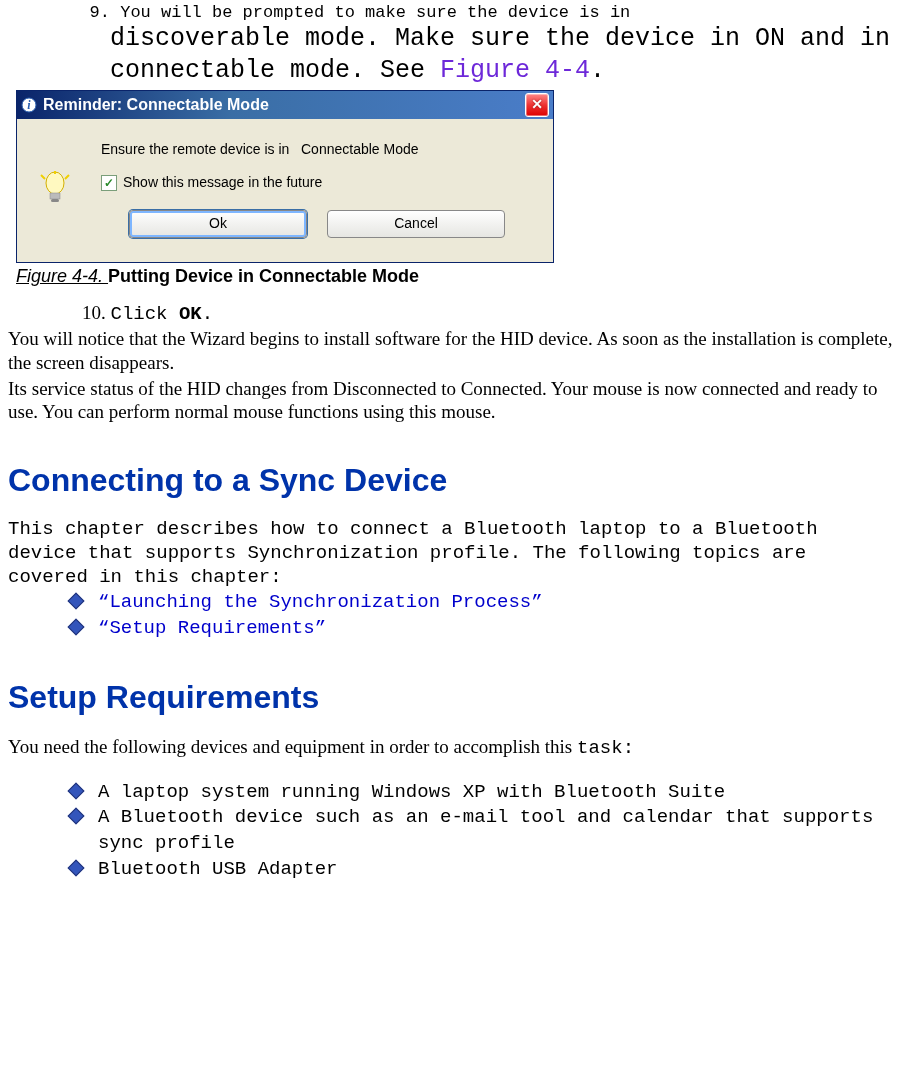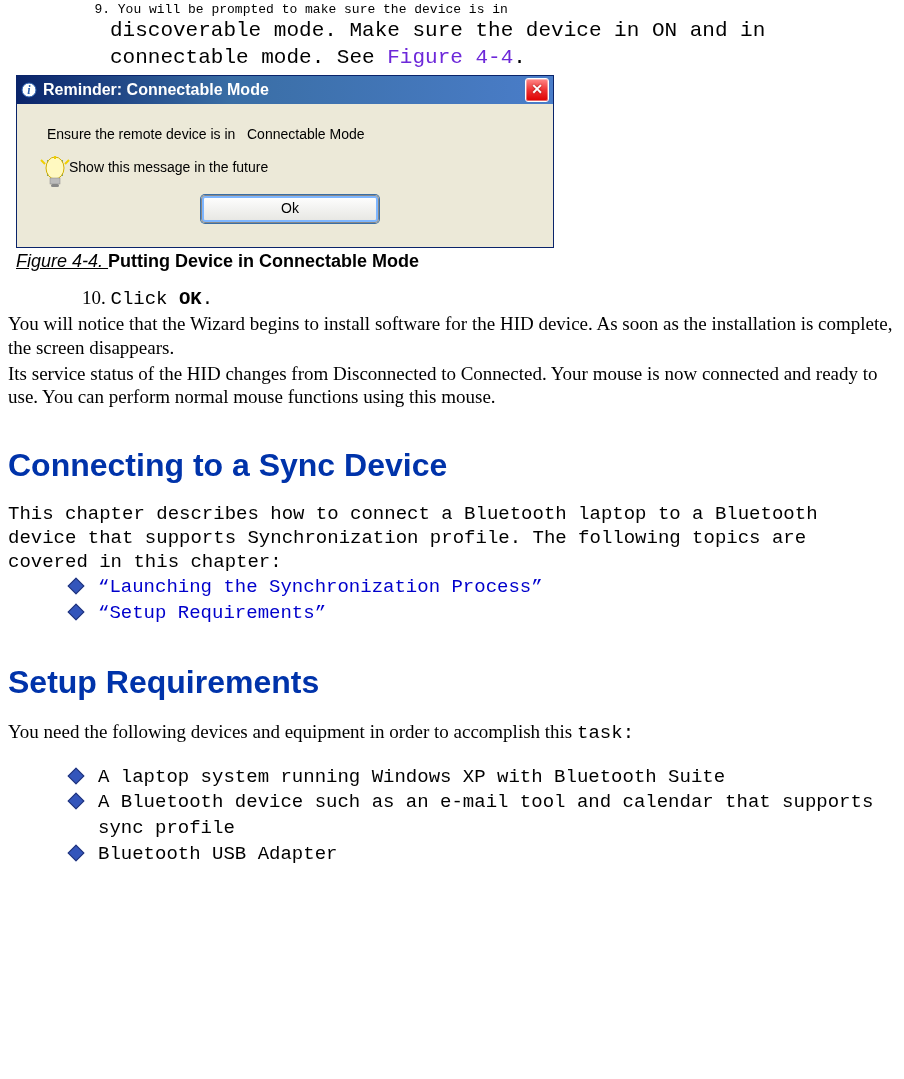--- a/index.html
+++ b/index.html
@@ -10,26 +10,26 @@
     font-size: 19px;
     color: #000;
     width: 888px;
     line-height: 1.25;
   }
   .mono { font-family: "Courier New", Courier, monospace; font-size: 19px; }
 
   
   .step {
     font-family: "Courier New", Courier, monospace;
-    font-size: 13px;
+    font-size: 17px;
     margin: 0 0 0 68px;
   }
   .step .num { display: inline-block; width: 34px; text-align: right; }
   .step .txt { display: inline; }
-  .step-indent { margin-left: 102px; font-family: "Courier New", Courier, monospace; font-size: 21px; }
+  .step-indent { margin-left: 102px; font-family: "Courier New", Courier, monospace; font-size: 25px; }
   .link { color: #6d28d9; }
 
   
   .dlg {
     width: 536px;
     margin: 4px 0 2px 8px;
     border: 1px solid #0a246a;
     background: #ece9d8;
   }
   .dlg-head {
@@ -52,21 +52,21 @@
     border-radius: 3px;
     color: #fff;
     font-family: Arial, sans-serif;
     font-size: 14px;
     font-weight: bold;
     display: flex; align-items: center; justify-content: center;
     text-shadow: 0 0 2px #800;
     box-shadow: inset 0 0 0 1px rgba(255,255,255,0.4);
   }
   .dlg-body {
-    padding: 18px 20px 14px 30px;
+    padding: 18px 20px 14px 84px;
     position: relative;
     font-family: Tahoma, Arial, sans-serif;
     font-size: 14px;
     color: #000;
   }
   .dlg-amp {
     position: absolute;
     left: 18px; top: 50px;
     width: 40px; height: 40px;
   }
@@ -162,20 +162,21 @@
     </span>
     <div class="dlg-line">
       <span>Ensure the remote device is in</span>&nbsp;&nbsp;&nbsp;<span>Connectable Mode</span>
     </div>
     <div class="dlg-check-row">
       <span class="dlg-checkbox">✓</span>
       <span>Show this message in the future</span>
     </div>
     <div class="dlg-btnrow">
       <span class="dlg-btn default">Ok</span>
+      <span class="dlg-btn">Cancel</span>
     </div>
   </div>
 </div>
 
 <div class="caption">
   <span class="figlabel">Figure 4-4. </span><span class="figtitle">Putting Device in Connectable Mode</span>
 </div>
 
 <div style="margin-left:74px; font-family:'Palatino Linotype', Georgia, serif;">
   <span>10.</span>

